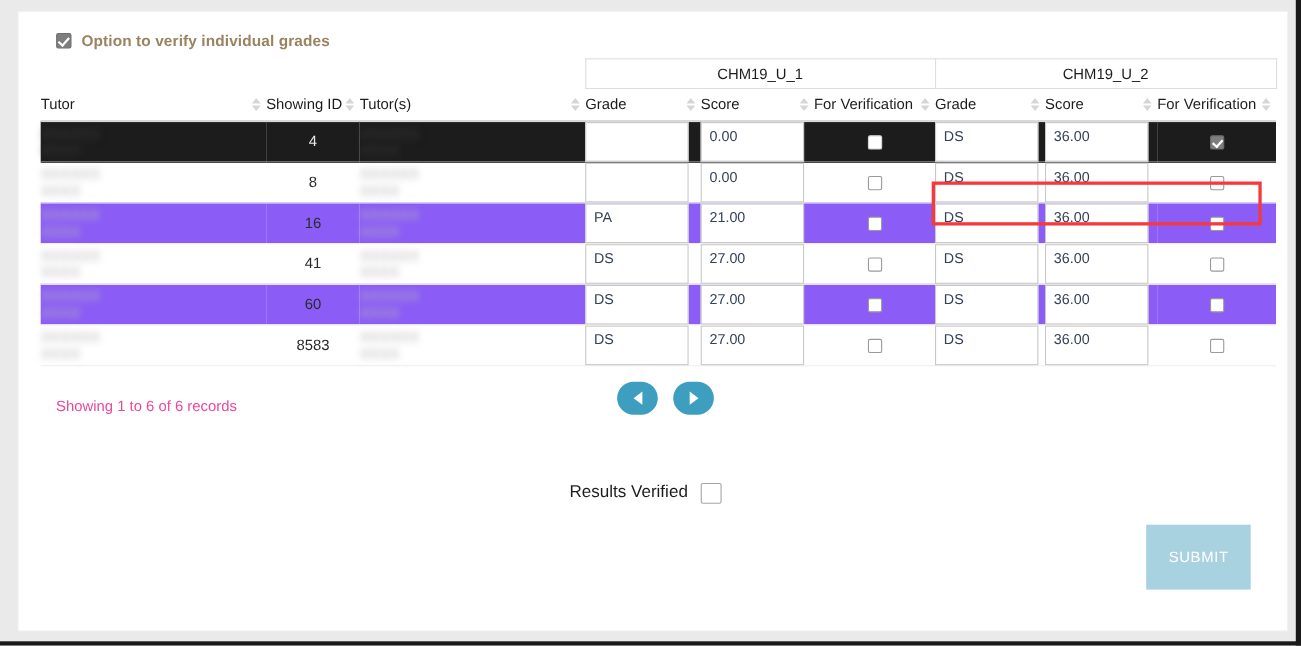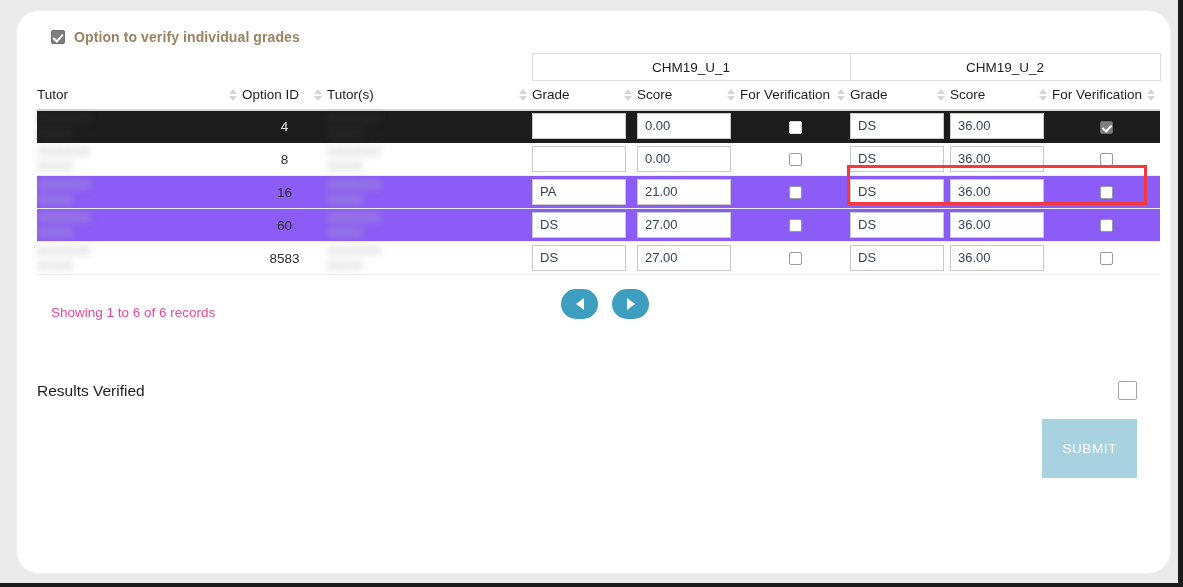--- a/index.html
+++ b/index.html
@@ -16,21 +16,20 @@
     background: #eaeaea;
     border-right: 5px solid #1a1a1a;
     border-bottom: 4px solid #1a1a1a;
   }
   #card {
     position: absolute;
     left: 17px; top: 11px;
     width: 1153px; height: 562px;
     background: #ffffff;
     box-shadow: 0 0 0 1px #f2f2f2;
-    border-radius: 22px;
   }
   .inner { padding: 18px 20px 0 20px; }
 
   
   .opt-row { display: flex; align-items: center; gap: 9px; padding-left: 14px; }
   .cb {
     width: 14px; height: 14px; display: inline-block;
     border: 1px solid #b9b9b9; background: #fff; border-radius: 2px;
     position: relative; flex: none;
   }
@@ -125,21 +124,21 @@
     display: inline-block;
     color: #b6b6b6;
     filter: blur(3.6px);
     -webkit-filter: blur(3.6px);
     font-size: 13.5px;
     user-select: none;
   }
   tr.selrow .blurtext { color: #3b3b3b; }
 
   .txtin {
-    width: 94px; height: 26px;
+    width: 94px; height: 36px;
     border: 1px solid #c9c9c9; background: #fff;
     font-size: 13px; color: #35425a;
     padding: 0 7px; line-height: 24px;
     display: inline-block; vertical-align: middle;
     font-family: "Liberation Sans", sans-serif;
   }
   td.c-check { text-align: center; }
   .cb-plain {
     width: 13px; height: 13px; display: inline-block;
     border: 1px solid #9a9a9a; background: #fff; border-radius: 2px;
@@ -173,21 +172,21 @@
   .pgbtn {
     width: 37px; height: 30px; border-radius: 19px;
     background: #3d9ec0; display: flex; align-items: center; justify-content: center;
     cursor: pointer; border: none;
   }
   .chev { width: 0; height: 0; }
   .chev.left  { border-top: 6px solid transparent; border-bottom: 6px solid transparent; border-right: 8px solid #fff; }
   .chev.right { border-top: 6px solid transparent; border-bottom: 6px solid transparent; border-left: 8px solid #fff; }
 
   .verify-row {
-    display: flex; align-items: center; justify-content: space-between;
+    display: flex; align-items: center; justify-content: center;
     gap: 12px; margin-top: 46px; padding-right: 13px;
   }
   .verify-label { font-size: 15.5px; color: #1d1d1d; }
   .cb-big {
     width: 19px; height: 19px; display: inline-block;
     border: 1px solid #a6a6a6; background: #fff; border-radius: 2px;
   }
   .submit-row { display: flex; justify-content: flex-end; margin-top: 19px; padding-right: 13px; }
   .submit-btn {
     background: #a9d2e1; color: #ffffff; border: none;
@@ -225,21 +224,21 @@
           <tr class="grouphdr">
             <th class="blankgrp" colspan="3"></th>
             <th colspan="3">CHM19_U_1</th>
             <th colspan="3">CHM19_U_2</th>
           </tr>
           <tr class="colhdr">
             <th><span>Tutor</span><span class="sortarrows">
                   <i class="up"></i>
                   <i class="dn"></i>
                 </span></th>
-            <th><span>Option ID</span><span class="sortarrows">
+            <th><span>Showing ID</span><span class="sortarrows">
                   <i class="up"></i>
                   <i class="dn"></i>
                 </span></th>
             <th><span>Tutor(s)</span><span class="sortarrows">
                   <i class="up"></i>
                   <i class="dn"></i>
                 </span></th>
             <th><span>Grade</span><span class="sortarrows">
                   <i class="up"></i>
                   <i class="dn"></i>
@@ -288,20 +287,31 @@
               <td><span class="txtin">DS</span></td>
               <td><span class="txtin">36.00</span></td>
               <td class="c-check"><span class="cb-plain"></span></td>
             </tr>
             <tr class="alt">
               <td><span class="blurtext" style="width: 92px;">XXXXXX XXXX</span></td>
               <td class="c-num">16</td>
               <td><span class="blurtext" style="width: 90px;">XXXXXX XXXX</span></td>
               <td><span class="txtin">PA</span></td>
               <td><span class="txtin">21.00</span></td>
+              <td class="c-check"><span class="cb-plain"></span></td>
+              <td><span class="txtin">DS</span></td>
+              <td><span class="txtin">36.00</span></td>
+              <td class="c-check"><span class="cb-plain"></span></td>
+            </tr>
+            <tr>
+              <td><span class="blurtext" style="width: 92px;">XXXXXX XXXX</span></td>
+              <td class="c-num">41</td>
+              <td><span class="blurtext" style="width: 90px;">XXXXXX XXXX</span></td>
+              <td><span class="txtin">DS</span></td>
+              <td><span class="txtin">27.00</span></td>
               <td class="c-check"><span class="cb-plain"></span></td>
               <td><span class="txtin">DS</span></td>
               <td><span class="txtin">36.00</span></td>
               <td class="c-check"><span class="cb-plain"></span></td>
             </tr>
             <tr class="alt">
               <td><span class="blurtext" style="width: 92px;">XXXXXX XXXX</span></td>
               <td class="c-num">60</td>
               <td><span class="blurtext" style="width: 90px;">XXXXXX XXXX</span></td>
               <td><span class="txtin">DS</span></td>

